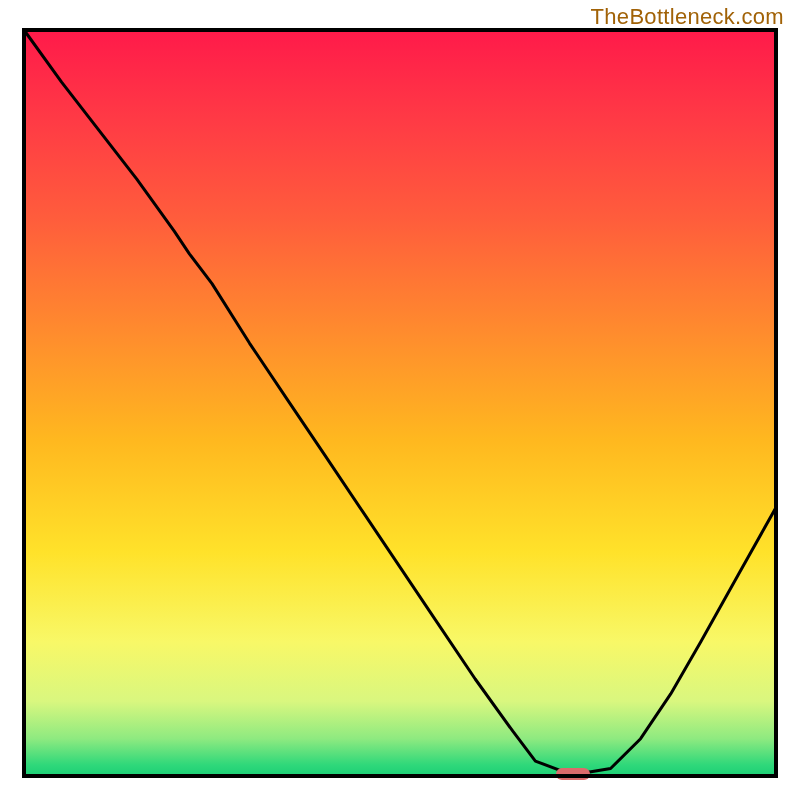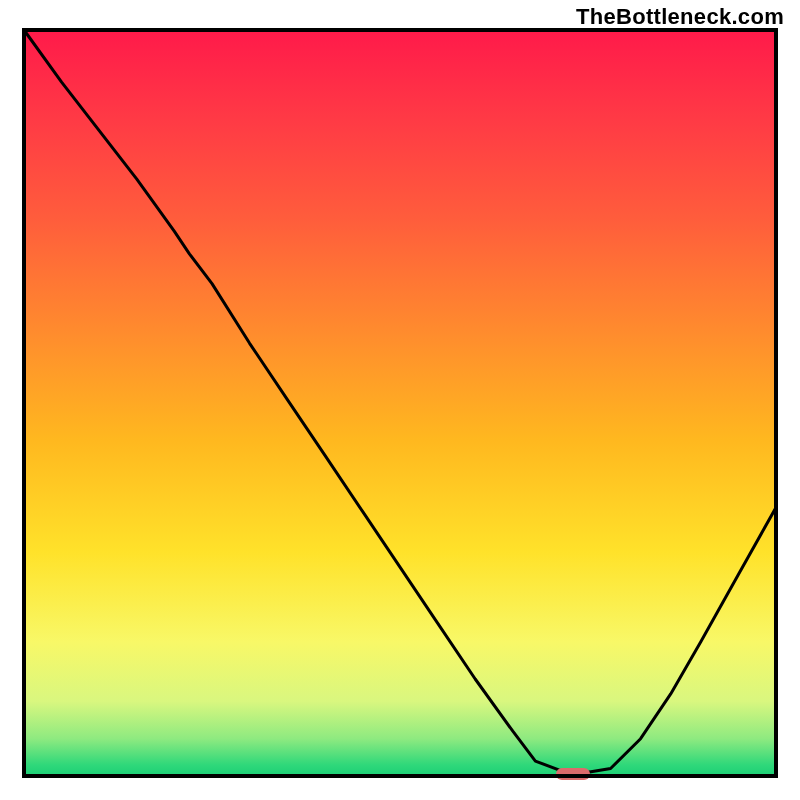--- a/index.html
+++ b/index.html
@@ -12,23 +12,23 @@
   }
   .container {
     position: relative;
     width: 800px;
     height: 800px;
   }
   .watermark {
     position: absolute;
     top: 4px;
     right: 16px;
-    color: #000000;
+    color: #a16207;
     font-size: 22px;
-    font-weight: 700;
+    font-weight: 400;
     letter-spacing: 0.3px;
   }
   svg.plot {
     position: absolute;
     left: 0;
     top: 0;
   }
 </style>
 </head>
 <body>

